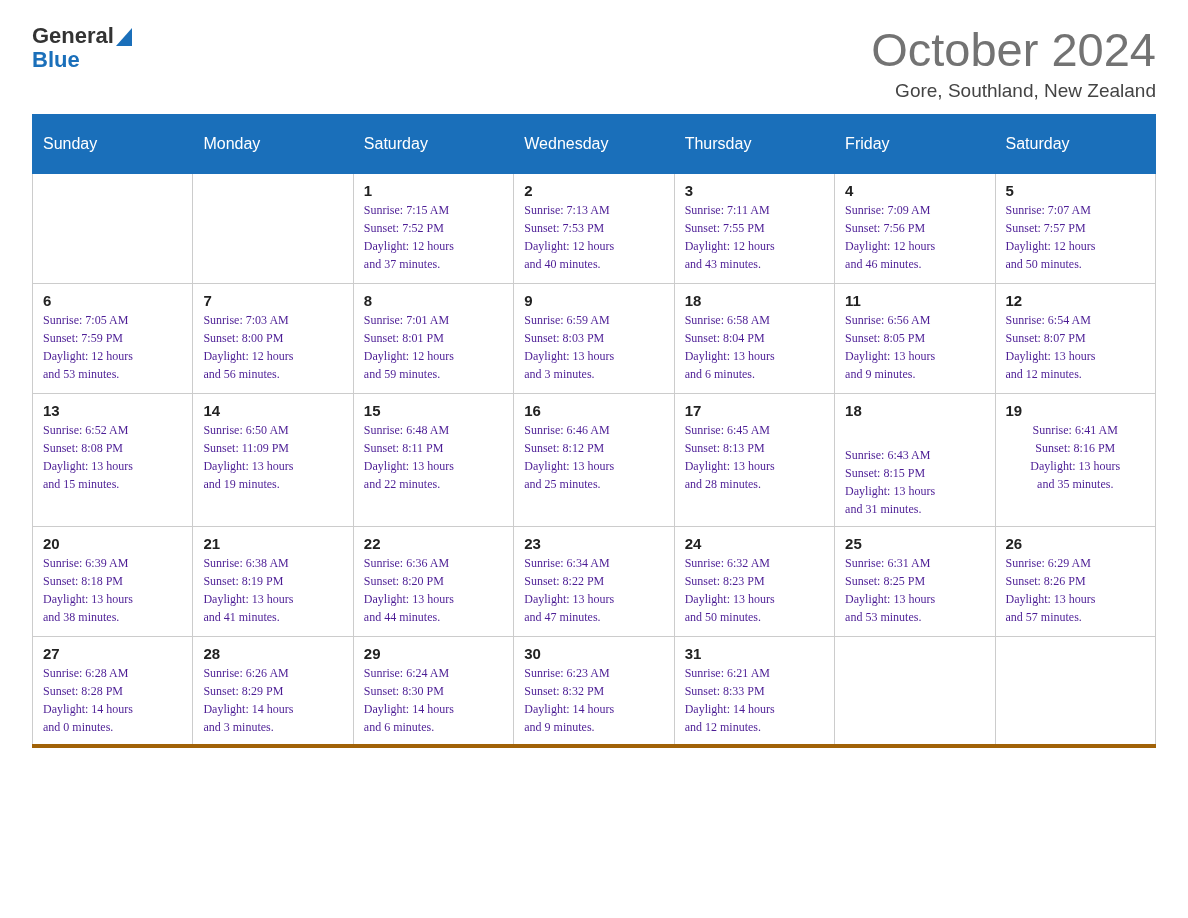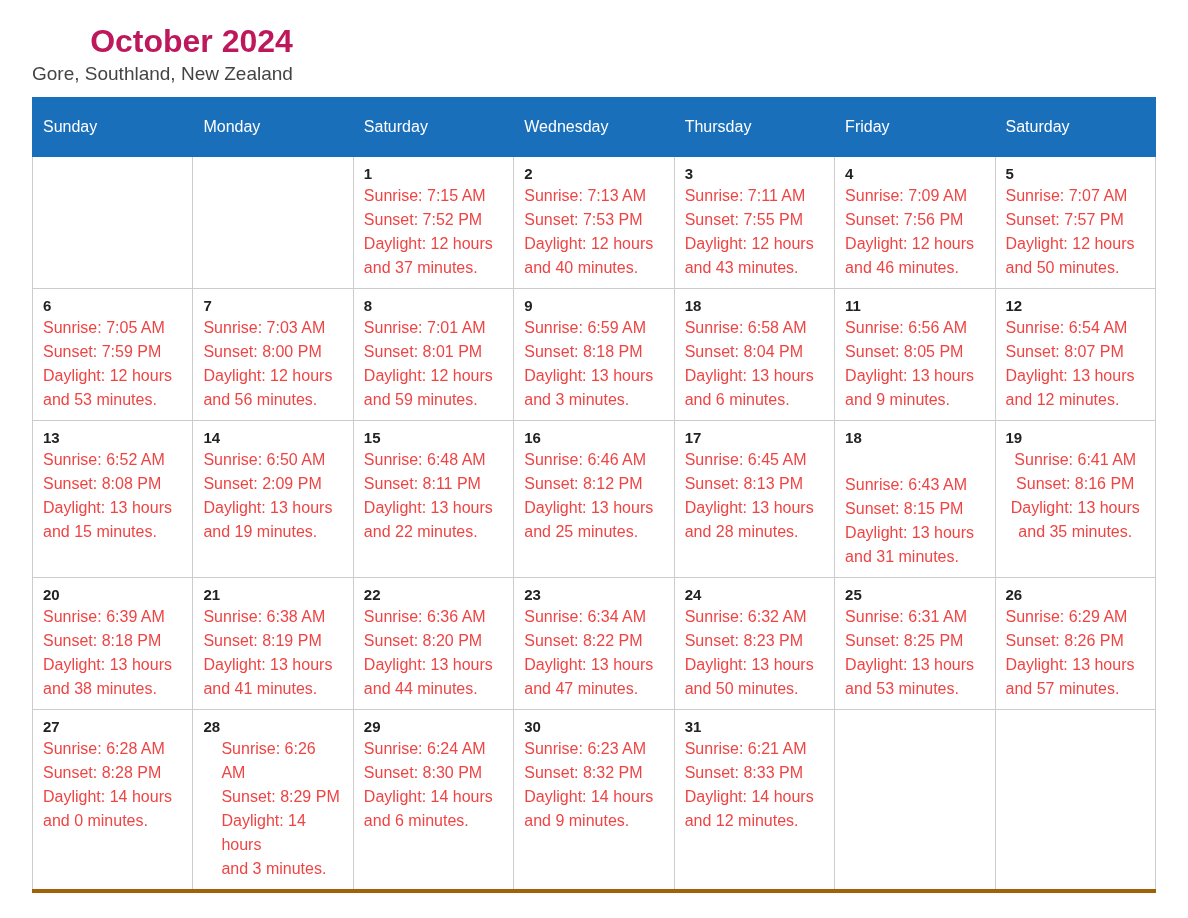--- a/index.html
+++ b/index.html
@@ -31,23 +31,23 @@
     .logo-general {
       color: #333;
     }
     .logo-blue {
       color: #1a6fba;
     }
     .title-block {
       text-align: right;
     }
     .month-title {
-      font-size: 32px;
-      font-weight: bold;
-      color: #be185d;
+      font-size: 47px;
+      font-weight: normal;
+      color: #737373;
       line-height: 1.1;
     }
     .location {
       font-size: 19px;
       color: #444;
       margin-top: 4px;
     }
     table {
       width: 100%;
       border-collapse: collapse;
@@ -72,35 +72,49 @@
       height: 110px;
     }
     .day-number {
       font-size: 15px;
       font-weight: bold;
       color: #222;
       display: block;
       margin-bottom: 2px;
     }
     .day-info {
-      font-size: 16px;
-      color: #ef4444;
+      font-size: 12px;
+      color: #4c1d95;
       line-height: 1.5;
+      font-family: Liberation Serif, serif;
     }
     tbody tr:last-child td {
       border-bottom: 4px solid #a16207;
     }
     tbody tr td:first-child {
       border-left: 1px solid #ccc;
     }
   </style>
 </head>
 <body>
 
 <div class="header">
+  <div class="logo">
+    <div style="display:flex;align-items:flex-start;gap:0;">
+      <div class="logo-text">
+        <span class="logo-general">General</span>
+        <span class="logo-blue">Blue</span>
+      </div>
+      <div style="display:flex;flex-direction:column;justify-content:flex-start;padding-left:2px;padding-top:4px;">
+        <svg width="16" height="18" viewBox="0 0 16 18">
+          <polygon points="0,18 16,18 16,0" fill="#1a6fba"></polygon>
+        </svg>
+      </div>
+    </div>
+  </div>
   <div class="title-block">
     <div class="month-title">October 2024</div>
     <div class="location">Gore, Southland, New Zealand</div>
   </div>
 </div>
 
 <table>
   <thead>
     <tr>
     <th>Sunday</th>
@@ -170,21 +184,21 @@
         <td>
           <span class="day-number">8</span>
           <div class="day-info" style="white-space: pre-line;">Sunrise: 7:01 AM
 Sunset: 8:01 PM
 Daylight: 12 hours
 and 59 minutes.</div>
         </td>
         <td>
           <span class="day-number">9</span>
           <div class="day-info" style="white-space: pre-line;">Sunrise: 6:59 AM
-Sunset: 8:18 PM
+Sunset: 8:03 PM
 Daylight: 13 hours
 and 3 minutes.</div>
         </td>
         <td>
           <span class="day-number">18</span>
           <div class="day-info" style="white-space: pre-line;">Sunrise: 6:58 AM
 Sunset: 8:04 PM
 Daylight: 13 hours
 and 6 minutes.</div>
         </td>
@@ -207,21 +221,21 @@
         <td>
           <span class="day-number">13</span>
           <div class="day-info" style="white-space: pre-line;">Sunrise: 6:52 AM
 Sunset: 8:08 PM
 Daylight: 13 hours
 and 15 minutes.</div>
         </td>
         <td>
           <span class="day-number">14</span>
           <div class="day-info" style="white-space: pre-line;">Sunrise: 6:50 AM
-Sunset: 2:09 PM
+Sunset: 11:09 PM
 Daylight: 13 hours
 and 19 minutes.</div>
         </td>
         <td>
           <span class="day-number">15</span>
           <div class="day-info" style="white-space: pre-line;">Sunrise: 6:48 AM
 Sunset: 8:11 PM
 Daylight: 13 hours
 and 22 minutes.</div>
         </td>
@@ -308,21 +322,21 @@
       <tr>
         <td>
           <span class="day-number">27</span>
           <div class="day-info" style="white-space: pre-line;">Sunrise: 6:28 AM
 Sunset: 8:28 PM
 Daylight: 14 hours
 and 0 minutes.</div>
         </td>
         <td>
           <span class="day-number">28</span>
-          <div class="day-info" style="white-space: pre-line; margin-left: 18px;">Sunrise: 6:26 AM
+          <div class="day-info" style="white-space: pre-line;">Sunrise: 6:26 AM
 Sunset: 8:29 PM
 Daylight: 14 hours
 and 3 minutes.</div>
         </td>
         <td>
           <span class="day-number">29</span>
           <div class="day-info" style="white-space: pre-line;">Sunrise: 6:24 AM
 Sunset: 8:30 PM
 Daylight: 14 hours
 and 6 minutes.</div>

